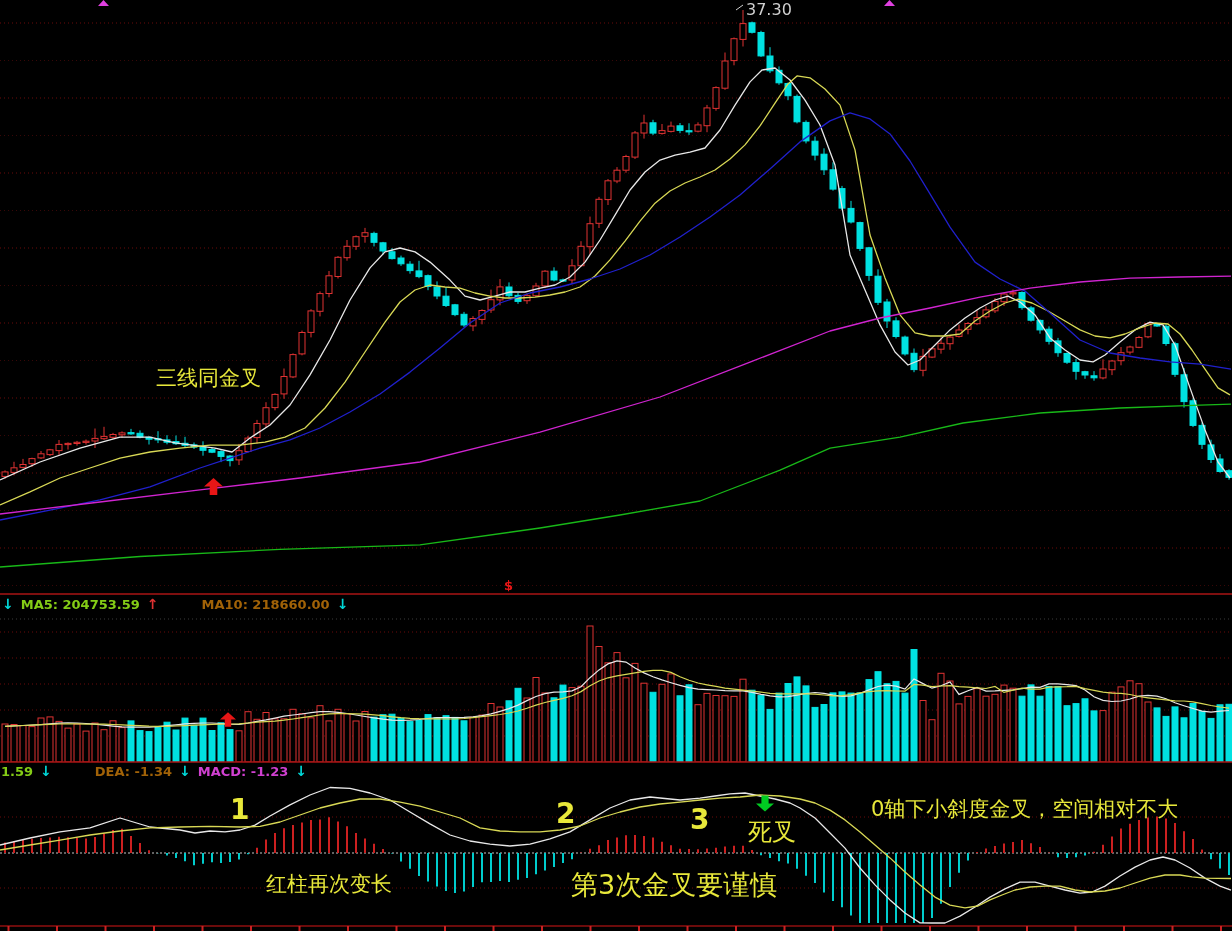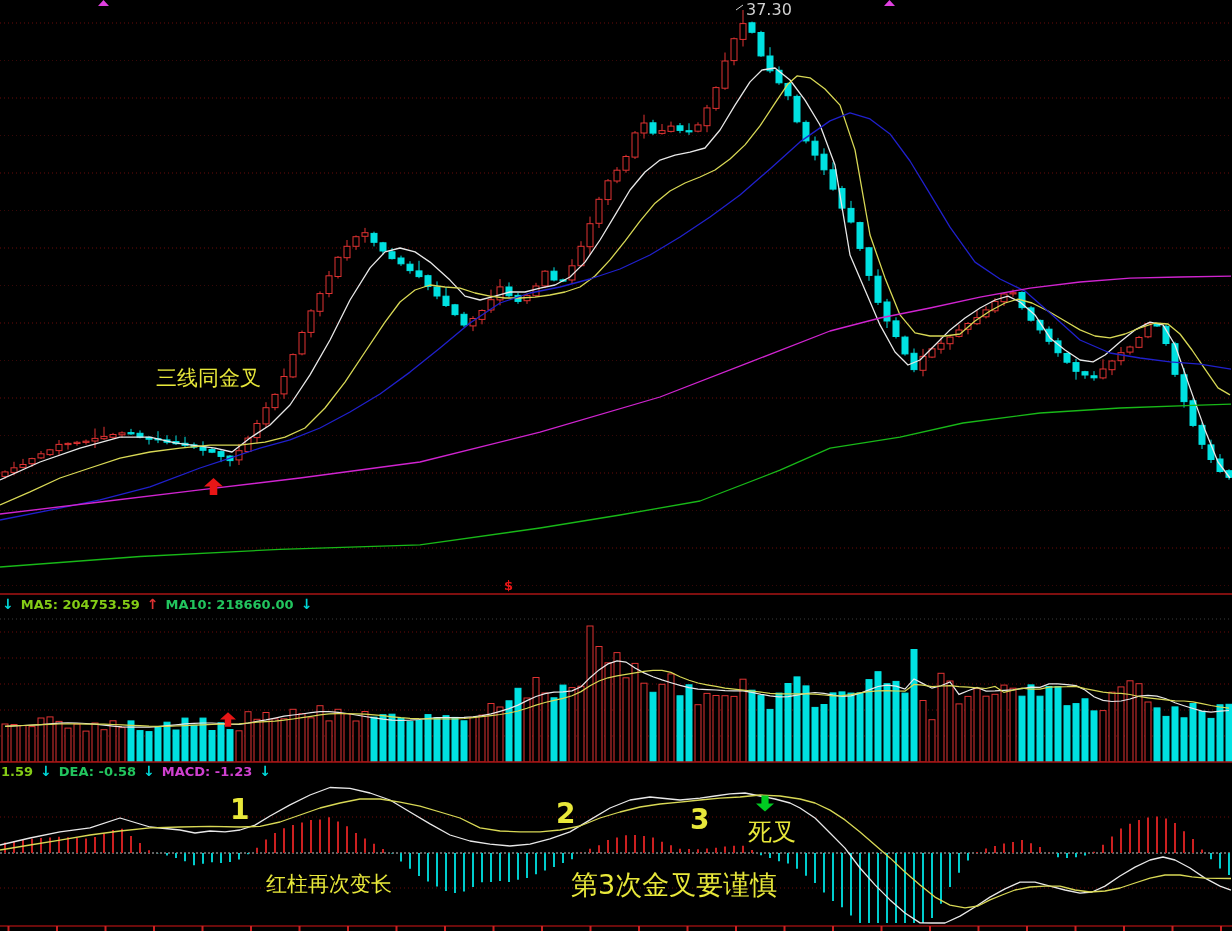--- a/index.html
+++ b/index.html
@@ -8,21 +8,21 @@
   .stage svg{position:absolute;left:0;top:0;}
   .overlay{position:absolute;left:0;top:0;width:100%;height:100%;pointer-events:none;}
   .overlay > div{position:absolute;white-space:nowrap;line-height:1.05;}
   .ann{color:#e8e83a;}
   .yellow{color:#e8e83a;}
   .gray{color:#d0d0d0;}
   .red-text{color:#e81616;}
   .num{font-weight:bold;font-size:28px;color:#e8e83a;}
   .header-row{display:flex;align-items:center;gap:7px;font-size:13px;font-weight:bold;}
   .header-row .white{color:#84cc16;}
-  .header-row .yellow{color:#22c55e;}
+  .header-row .yellow{color:#a16207;margin-left:36px;}
   .header-row .magenta{color:#d040d0;}
   .header-row .cyan{color:#00d8d8;}
   .header-row .red{color:#e03232;}
   .header-row .arrow{font-size:14px;}
   .blockarrow{display:block;}
 </style>
 </head>
 <body>
 
 <div class="stage">
@@ -707,26 +707,27 @@
       <span class="cyan arrow">↓</span>
       <span class="white">MA5: 204753.59</span>
       <span class="red arrow">↑</span>
       <span class="yellow">MA10: 218660.00</span>
       <span class="cyan arrow">↓</span>
     </div>
 
     <div class="header-row" style="left:1px;top:764px">
       <span class="white">1.59</span>
       <span class="cyan arrow">↓</span>
-      <span class="yellow">DEA: -0.58</span>
+      <span class="yellow">DEA: -1.34</span>
       <span class="cyan arrow">↓</span>
       <span class="magenta">MACD: -1.23</span>
       <span class="cyan arrow">↓</span>
     </div>
 
     <div class="num" style="left:230px;top:795px">1</div>
     <div class="num" style="left:556px;top:799px">2</div>
     <div class="num" style="left:690px;top:805px">3</div>
     <div class="ann" style="left:748px;top:820px;font-size:24px">死叉</div>
+    <div class="ann" style="left:871px;top:798px;font-size:21px">0轴下小斜度金叉，空间相对不大</div>
     <div class="ann" style="left:266px;top:873px;font-size:21px">红柱再次变长</div>
     <div class="ann" style="left:571px;top:871px;font-size:27px">第3次金叉要谨慎</div>
   </div>
 </div>
 
 </body></html>

